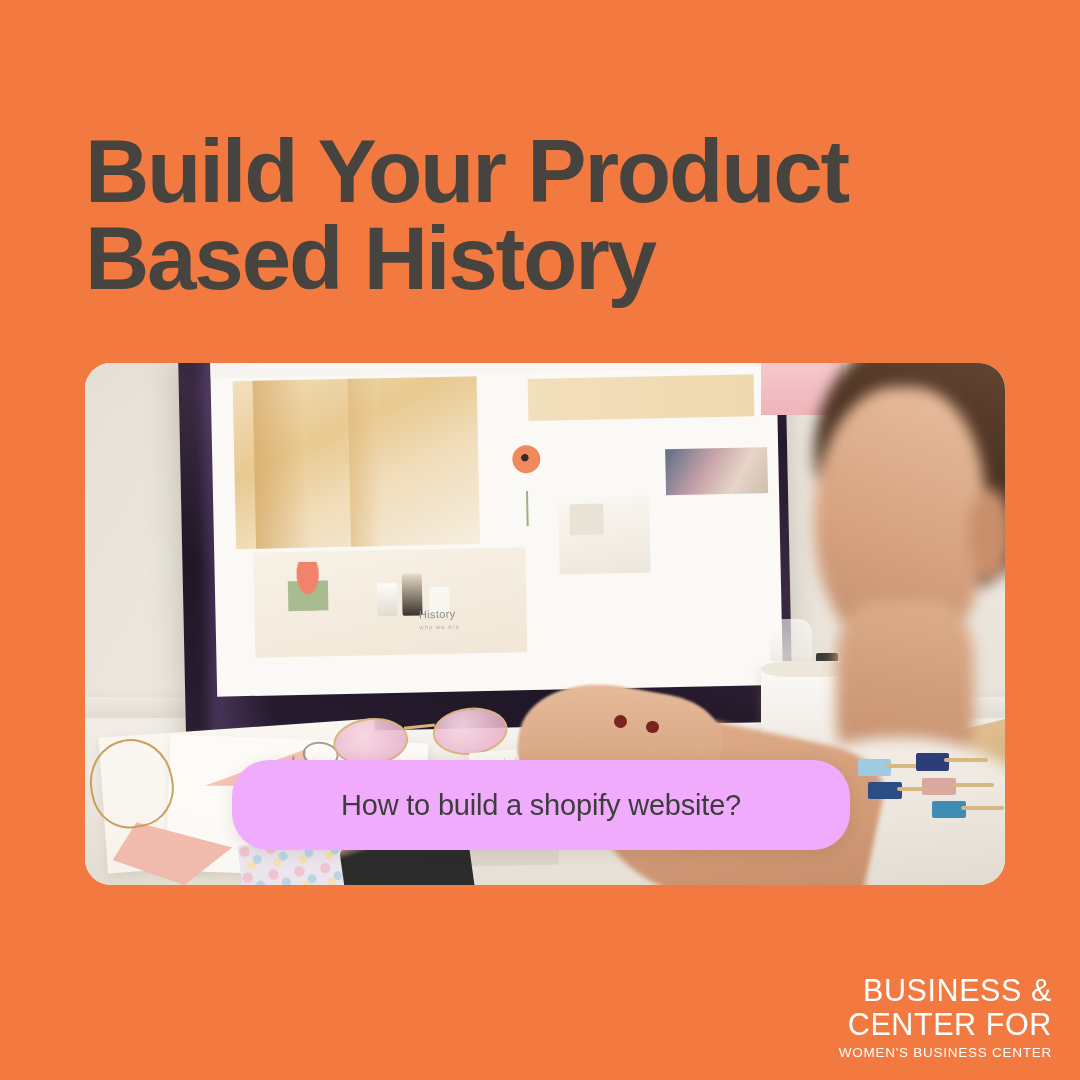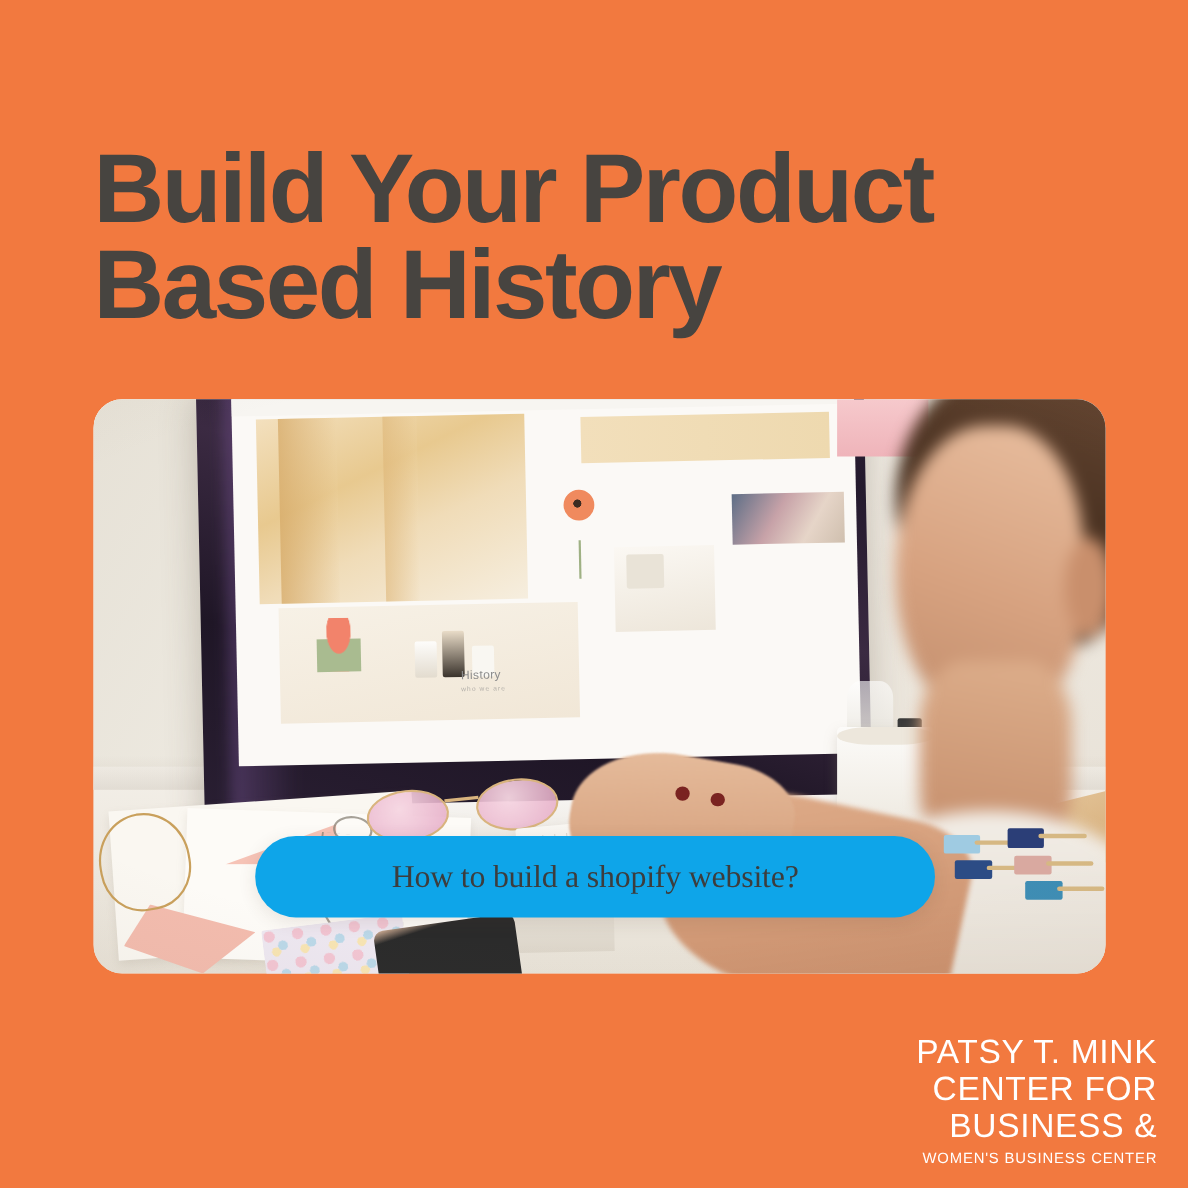--- a/index.html
+++ b/index.html
@@ -332,25 +332,24 @@
   .berry-b{ left:61%;  top:68.5%; }
 
   .card-vignette{
     position:absolute; inset:0; pointer-events:none;
     background:radial-gradient(120% 90% at 50% 45%,rgba(0,0,0,0) 55%,rgba(120,105,85,.10) 100%);
   }
 
   
   .search-pill{
     position:absolute; left:232px; top:760px;
-    width:618px; height:74px;
-    background:#0ea5e9; border-radius:37px;
+    width:618px; height:90px;
+    background:#f0abfc; border-radius:37px;
     display:flex; align-items:center; justify-content:center;
     box-shadow:0 4px 16px rgba(80,60,40,.12);
-    font-family:Liberation Serif, serif;
   }
   .search-text{
     color:#3D3D3D; font-size:29px; letter-spacing:-.2px;
   }
 
   
   .logo{
     position:absolute; right:28px; bottom:20px;
     text-align:right; color:#FFFFFF;
   }
@@ -457,19 +456,18 @@
 
       <div class="card-vignette"></div>
     </div>
   </div>
 
   <div class="search-pill">
     <span class="search-text" title="How to build a shopify website?">How to build a shopify website?</span>
   </div>
 
   <div class="logo">
-    <span class="logo-line">PATSY T. MINK</span>
+    <span class="logo-line">BUSINESS &amp;</span>
     <span class="logo-line">CENTER FOR</span>
-    <span class="logo-line">BUSINESS &amp;</span>
     <span class="logo-tag">WOMEN'S BUSINESS CENTER</span>
   </div>
 
 </div>
 
 </body></html>

